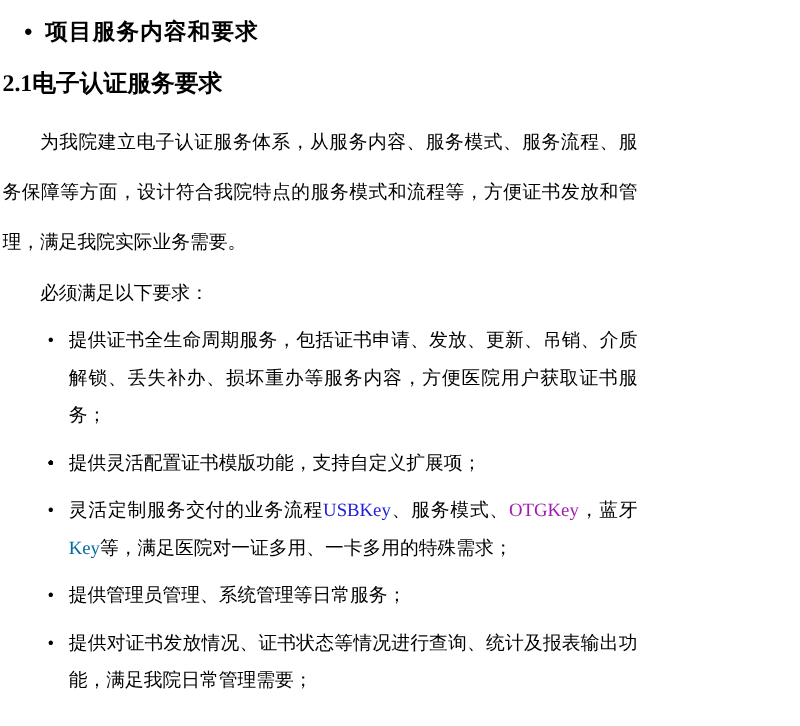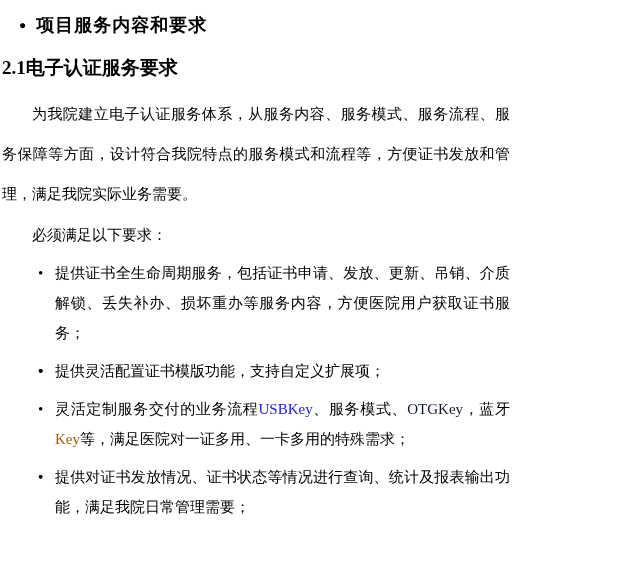--- a/index.html
+++ b/index.html
@@ -86,18 +86,18 @@
   <p class="body-para">为我院建立电子认证服务体系，从服务内容、服务模式、服务流程、服务保障等方面，设计符合我院特点的服务模式和流程等，方便证书发放和管理，满足我院实际业务需要。</p>
 
   <p class="lead-para">必须满足以下要求：</p>
 
   <ul class="req-list">
       <li><span class="bullet">•</span><span>提供证书全生命周期服务，包括证书申请、发放、更新、吊销、介质解锁、丢失补办、损坏重办等服务内容，方便医院用户获取证书服务；</span></li>
       <li><span class="bullet">•</span></li>
       <li><span class="bullet">•</span></li>
       <li><span class="bullet">•</span></li>
       <li><span class="bullet">•</span><span>提供灵活配置证书模版功能，支持自定义扩展项；</span></li>
-      <li><span class="bullet">•</span><span>灵活定制服务交付的业务流程</span><span style="color: rgb(32, 32, 216);">USBKey</span><span>、服务模式、</span><span style="color: #0f172a;">OTGKey</span><span>，蓝牙</span><span style="color: #a16207;">Key</span><span>等，满足医院对一证多用、一卡多用的特殊需求；</span></li>
-      <li><span class="bullet">•</span></li>
+      <li><span class="bullet">•</span><span>灵活定制服务交付的业务流程</span><span style="color: rgb(32, 32, 216);">USBKey</span><span>、服务模式、</span><span style="color: #a21caf;">OTGKey</span><span>，蓝牙</span><span style="color: #0369a1;">Key</span><span>等，满足医院对一证多用、一卡多用的特殊需求；</span></li>
+      <li><span class="bullet">•</span><span>提供管理员管理、系统管理等日常服务；</span></li>
       <li><span class="bullet">•</span><span>提供对证书发放情况、证书状态等情况进行查询、统计及报表输出功能，满足我院日常管理需要；</span></li>
     </ul>
 
 </div>
 
 </body></html>

